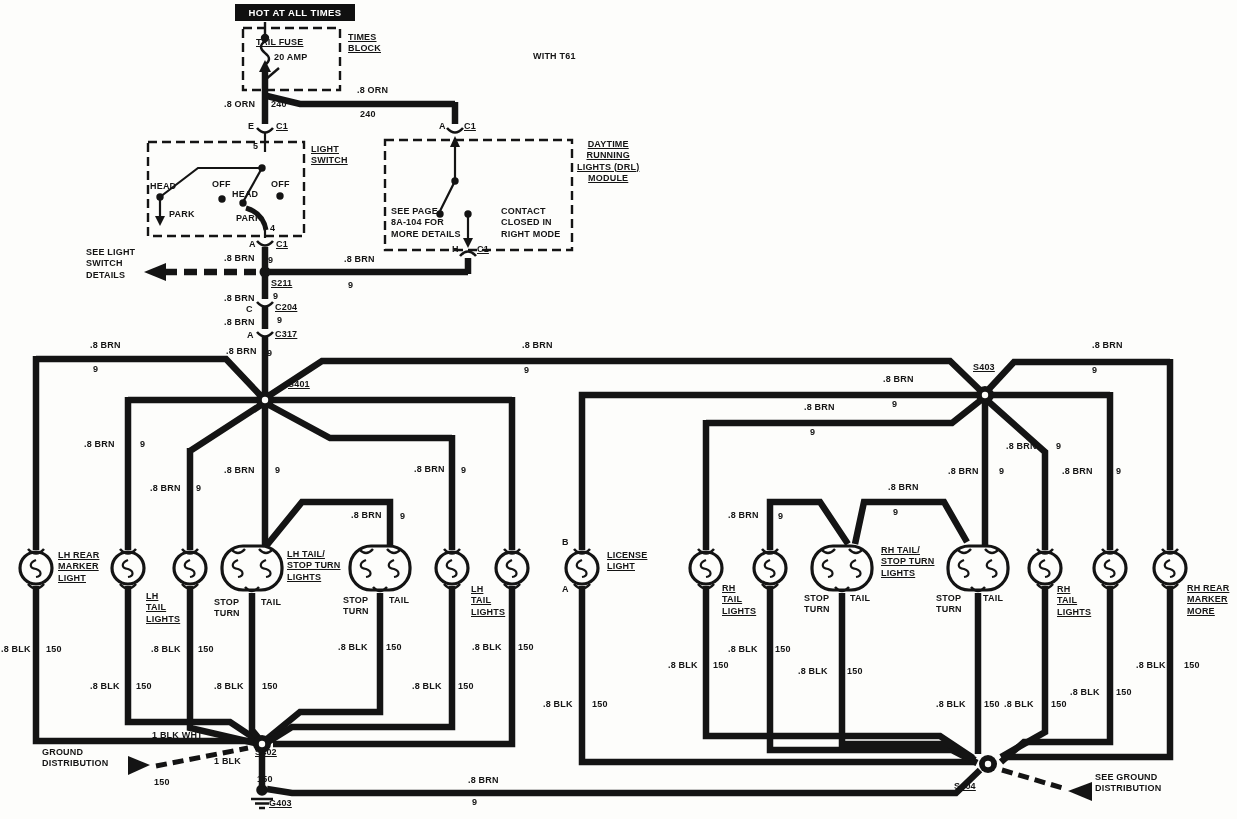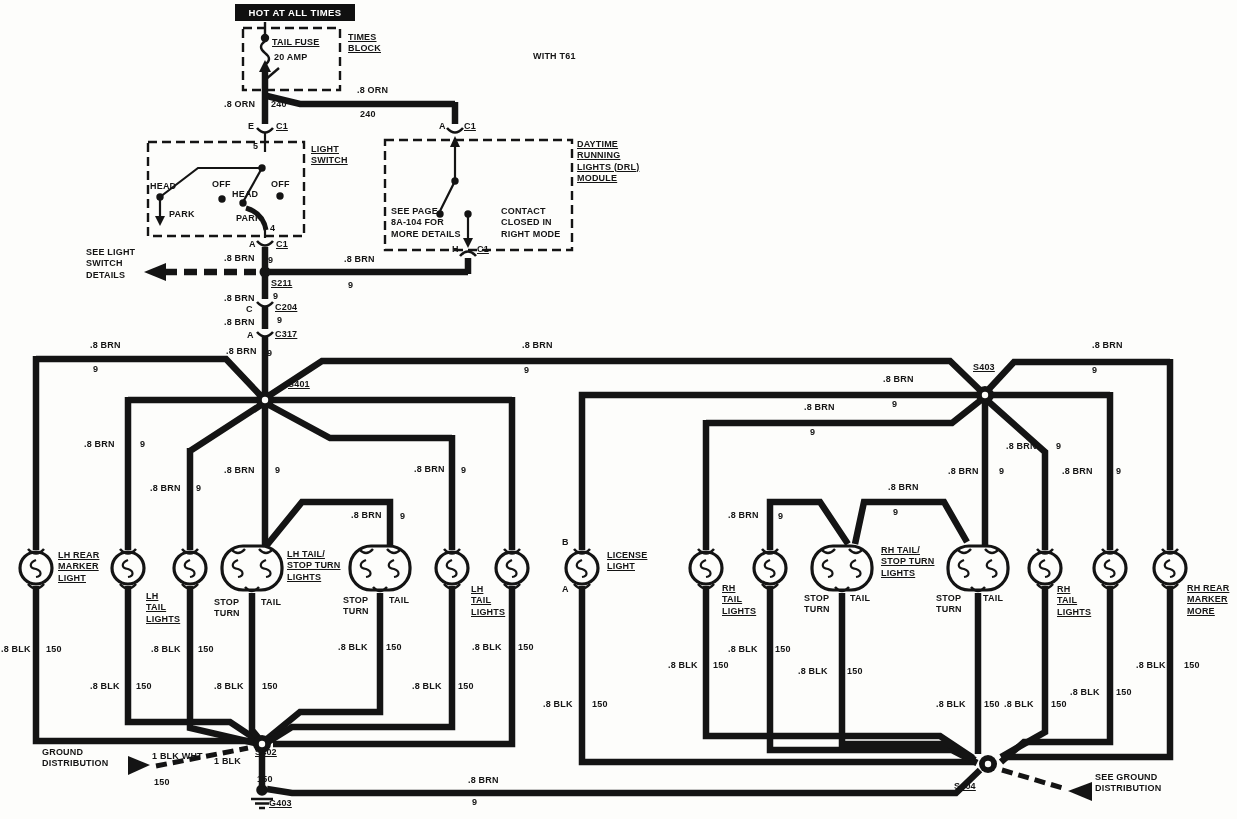--- a/index.html
+++ b/index.html
@@ -253,21 +253,21 @@
         </g>
         <g>
           <circle cx="988" cy="764" r="9" fill="#141414"></circle>
           <circle cx="988" cy="764" r="3.2" fill="#fdfdfb"></circle>
         </g>
       </g>
   </svg>
 
   <div id="banner">HOT AT ALL TIMES</div>
   <div id="labels">
-      <div class="lbl u" style="left: 272px; top: 37px;">TAIL FUSE</div>
+      <div class="lbl u" style="left: 256px; top: 37px;">TAIL FUSE</div>
       <div class="lbl" style="left: 274px; top: 52px;">20 AMP</div>
       <div class="lbl u" style="left: 348px; top: 32px;">TIMES
 BLOCK</div>
       <div class="lbl" style="left: 533px; top: 51px; text-align: right;">WITH T61</div>
       <div class="lbl" style="left: 224px; top: 99px;">.8 ORN</div>
       <div class="lbl" style="left: 271px; top: 99px;">240</div>
       <div class="lbl" style="left: 357px; top: 85px;">.8 ORN</div>
       <div class="lbl" style="left: 360px; top: 109px;">240</div>
       <div class="lbl" style="left: 248px; top: 121px;">E</div>
       <div class="lbl u" style="left: 276px; top: 121px;">C1</div>
@@ -287,21 +287,21 @@
       <div class="lbl u" style="left: 276px; top: 239px;">C1</div>
       <div class="lbl" style="left: 86px; top: 247px;">SEE LIGHT
 SWITCH
 DETAILS</div>
       <div class="lbl" style="left: 224px; top: 253px;">.8 BRN</div>
       <div class="lbl" style="left: 268px; top: 255px;">9</div>
       <div class="lbl u" style="left: 271px; top: 278px;">S211</div>
       <div class="lbl" style="left: 273px; top: 291px;">9</div>
       <div class="lbl" style="left: 344px; top: 254px;">.8 BRN</div>
       <div class="lbl" style="left: 348px; top: 280px;">9</div>
-      <div class="lbl u" style="left: 577px; top: 139px;">DAYTIME
+      <div class="lbl u" style="left: 577px; top: 139px; text-align: center;">DAYTIME
 RUNNING
 LIGHTS (DRL)
 MODULE</div>
       <div class="lbl" style="left: 391px; top: 206px;">SEE PAGE
 8A-104 FOR
 MORE DETAILS</div>
       <div class="lbl" style="left: 501px; top: 206px;">CONTACT
 CLOSED IN
 RIGHT MODE</div>
       <div class="lbl" style="left: 452px; top: 244px;">H</div>
@@ -412,21 +412,21 @@
       <div class="lbl" style="left: 936px; top: 699px;">.8 BLK</div>
       <div class="lbl" style="left: 984px; top: 699px;">150</div>
       <div class="lbl" style="left: 1004px; top: 699px;">.8 BLK</div>
       <div class="lbl" style="left: 1051px; top: 699px;">150</div>
       <div class="lbl" style="left: 1070px; top: 687px;">.8 BLK</div>
       <div class="lbl" style="left: 1116px; top: 687px;">150</div>
       <div class="lbl" style="left: 1136px; top: 660px;">.8 BLK</div>
       <div class="lbl" style="left: 1184px; top: 660px;">150</div>
       <div class="lbl" style="left: 42px; top: 747px;">GROUND
 DISTRIBUTION</div>
-      <div class="lbl" style="left: 152px; top: 751px;">1 BLK WHT</div>
+      <div class="lbl" style="left: 152px; top: 730px;">1 BLK WHT</div>
       <div class="lbl" style="left: 154px; top: 777px;">150</div>
       <div class="lbl u" style="left: 255px; top: 747px;">S402</div>
       <div class="lbl" style="left: 214px; top: 756px;">1 BLK</div>
       <div class="lbl" style="left: 257px; top: 774px;">150</div>
       <div class="lbl u" style="left: 269px; top: 798px;">G403</div>
       <div class="lbl" style="left: 468px; top: 775px;">.8 BRN</div>
       <div class="lbl" style="left: 472px; top: 797px;">9</div>
       <div class="lbl u" style="left: 954px; top: 781px;">S404</div>
       <div class="lbl" style="left: 1095px; top: 772px;">SEE GROUND
 DISTRIBUTION</div>

